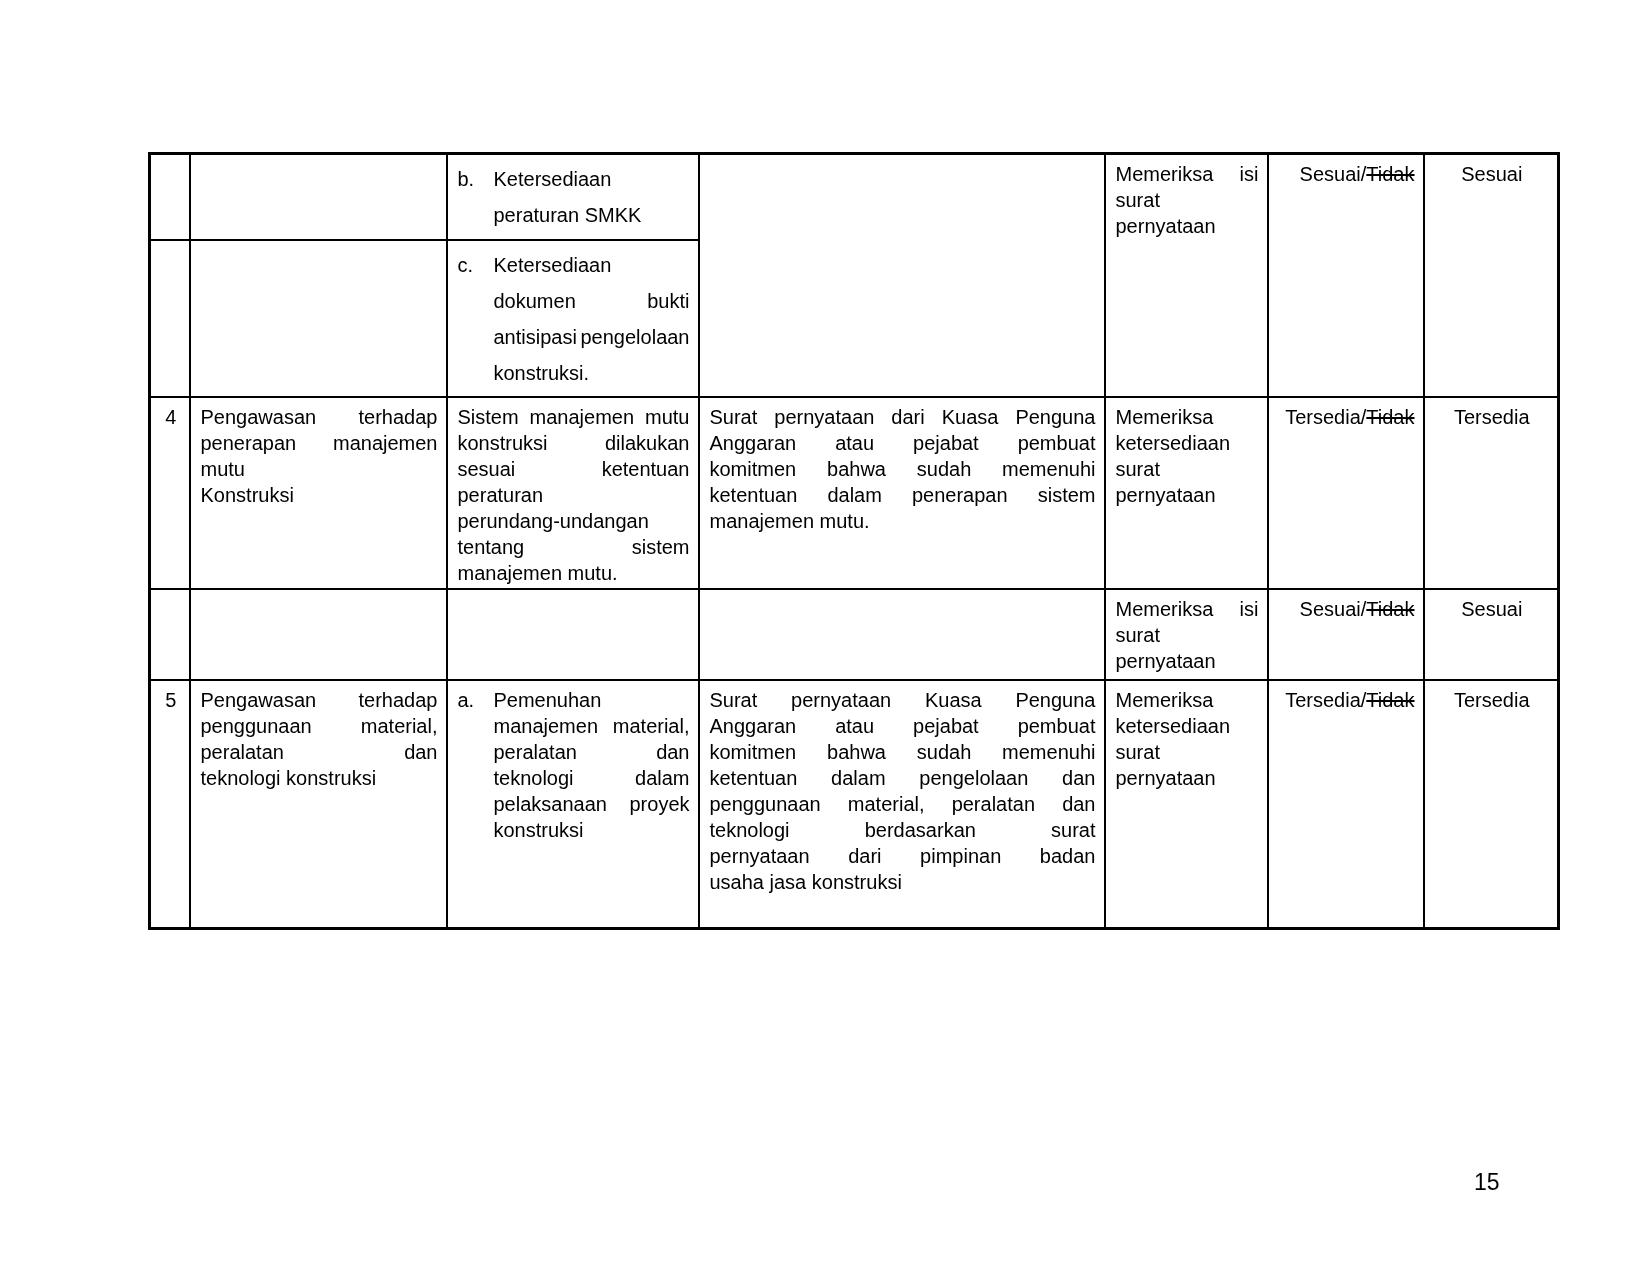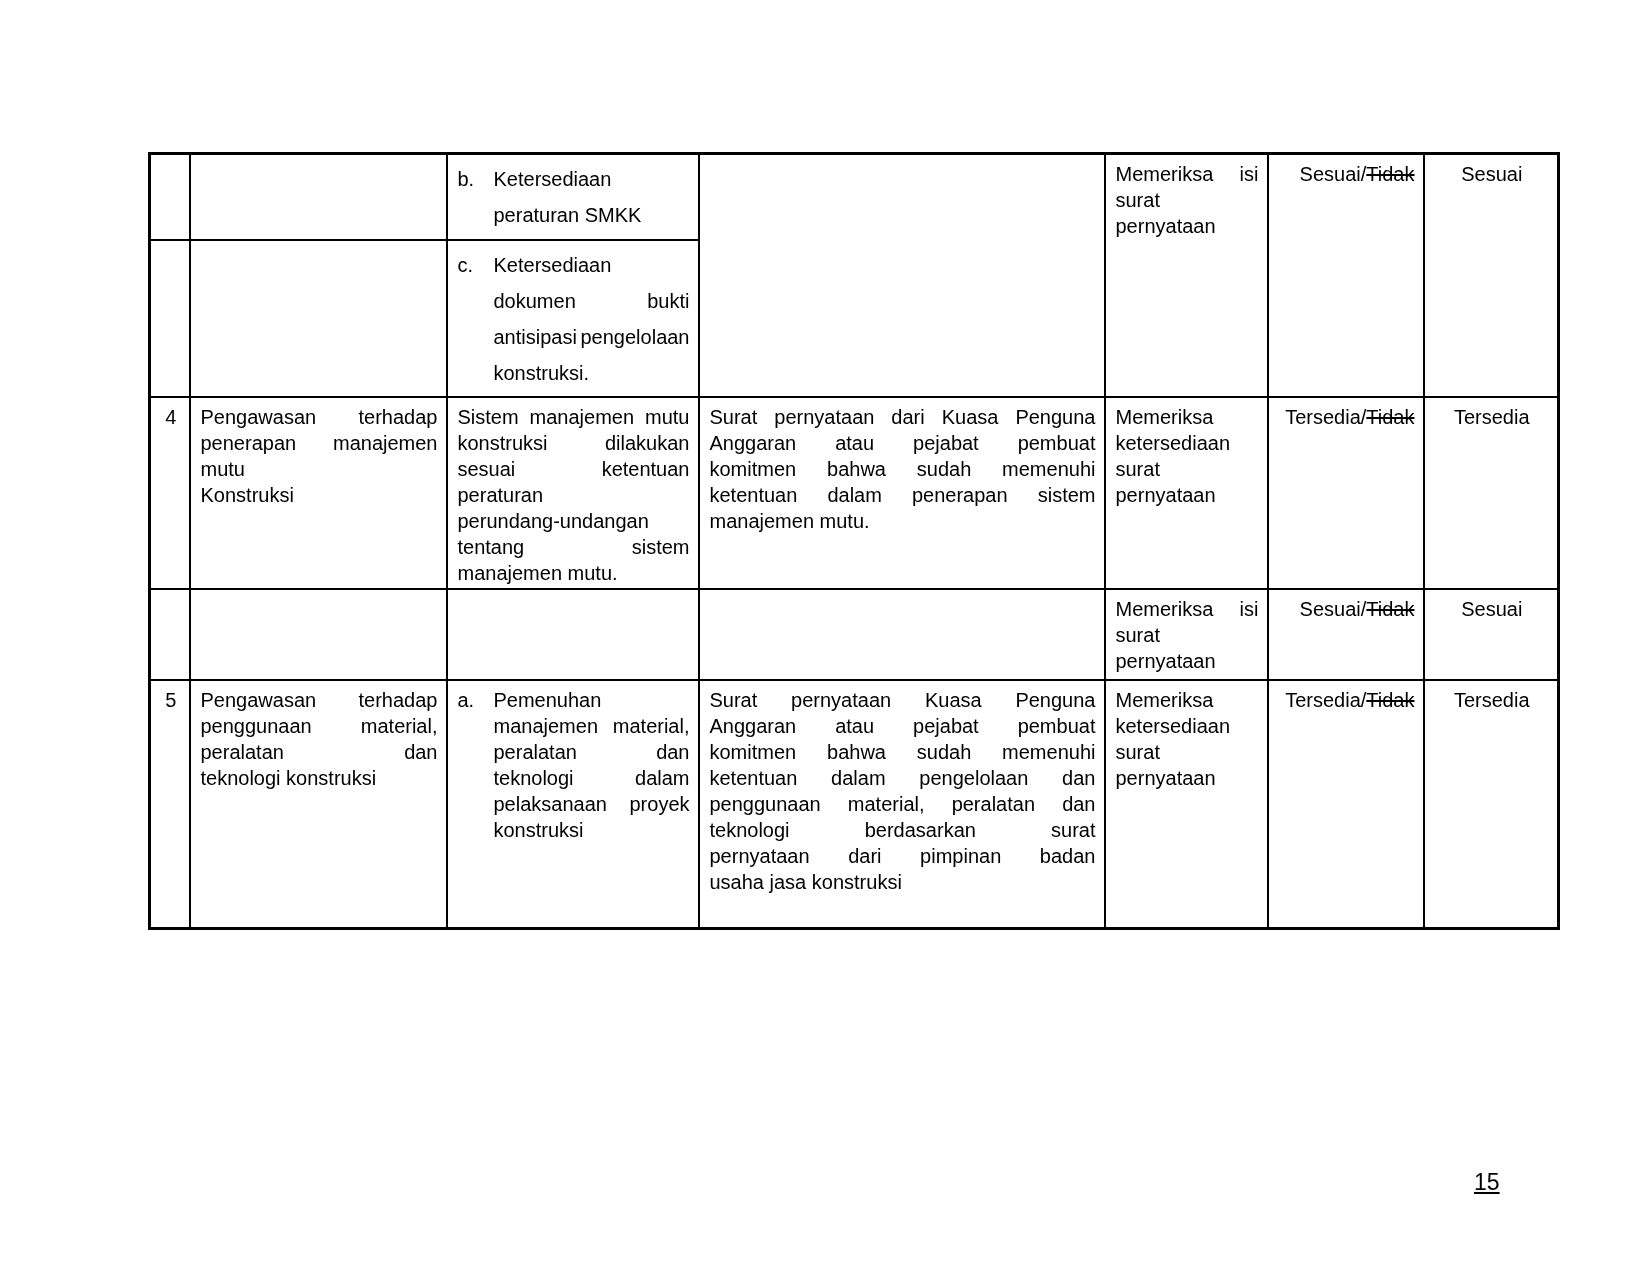--- a/index.html
+++ b/index.html
@@ -31,21 +31,21 @@
   .c-check{padding-right:4px;margin-left:30px;}
   .c-opt{text-align:right;white-space:nowrap;padding:6px 2px 0 2px;}
   .c-res{text-align:center;}
   .dbl .tline{line-height:36px;}
   .sub{display:flex;}
   .sub .marker{flex:0 0 36px;}
   .sub .sub-body{flex:1;min-width:0;}
   .struck{text-decoration:line-through;text-decoration-thickness:2px;}
   .page-number{
     position:absolute;left:1474px;top:1168px;
-    font-size:23px;line-height:28px;text-decoration:underline;
+    font-size:23px;line-height:28px;
   }
 </style>
 </head>
 <body>
 
 <div class="page">
 
   <table class="doc">
     <colgroup>
       <col style="width:40px">

